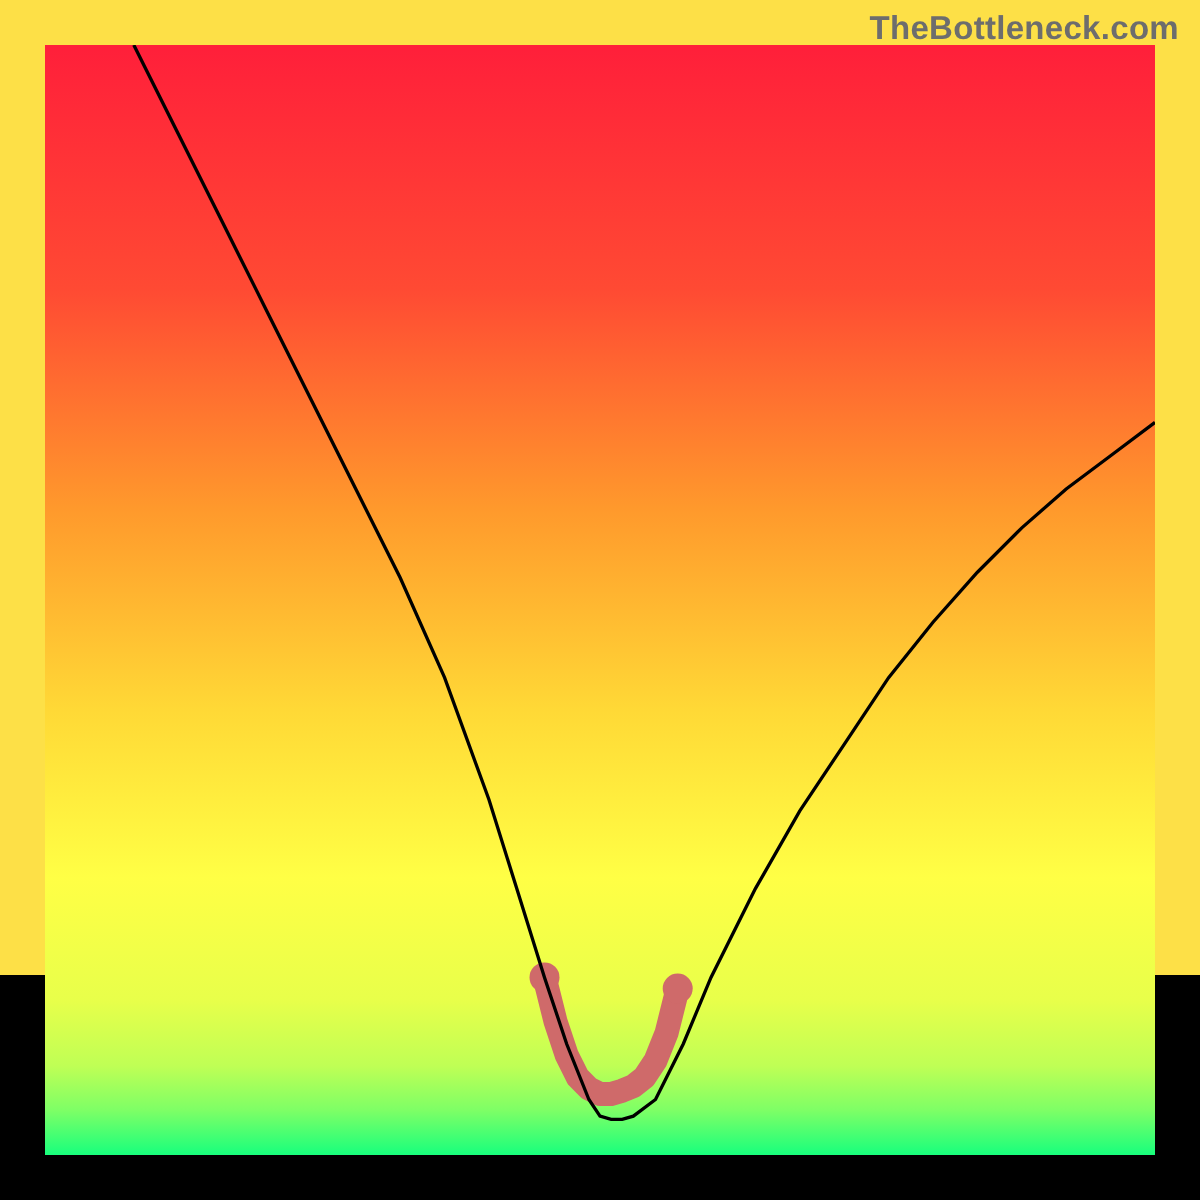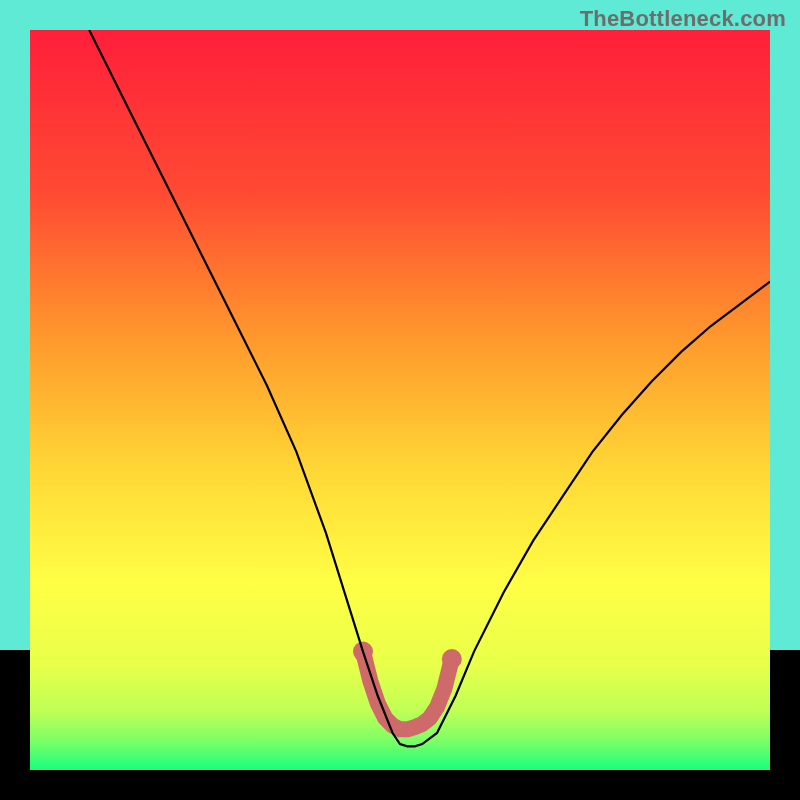--- a/index.html
+++ b/index.html
@@ -9,21 +9,21 @@
     height: 800px;
     background: #000;
     overflow: hidden;
   }
   .frame {
     position: absolute;
     left: 0;
     top: 0;
     width: 800px;
     height: 650px;
-    background: #5eead4;
+    background: #fde047;
   }
   .plot {
     position: absolute;
     left: 30px;
     top: 30px;
     width: 740px;
     height: 740px;
     overflow: hidden;
   }
   .plot svg {

